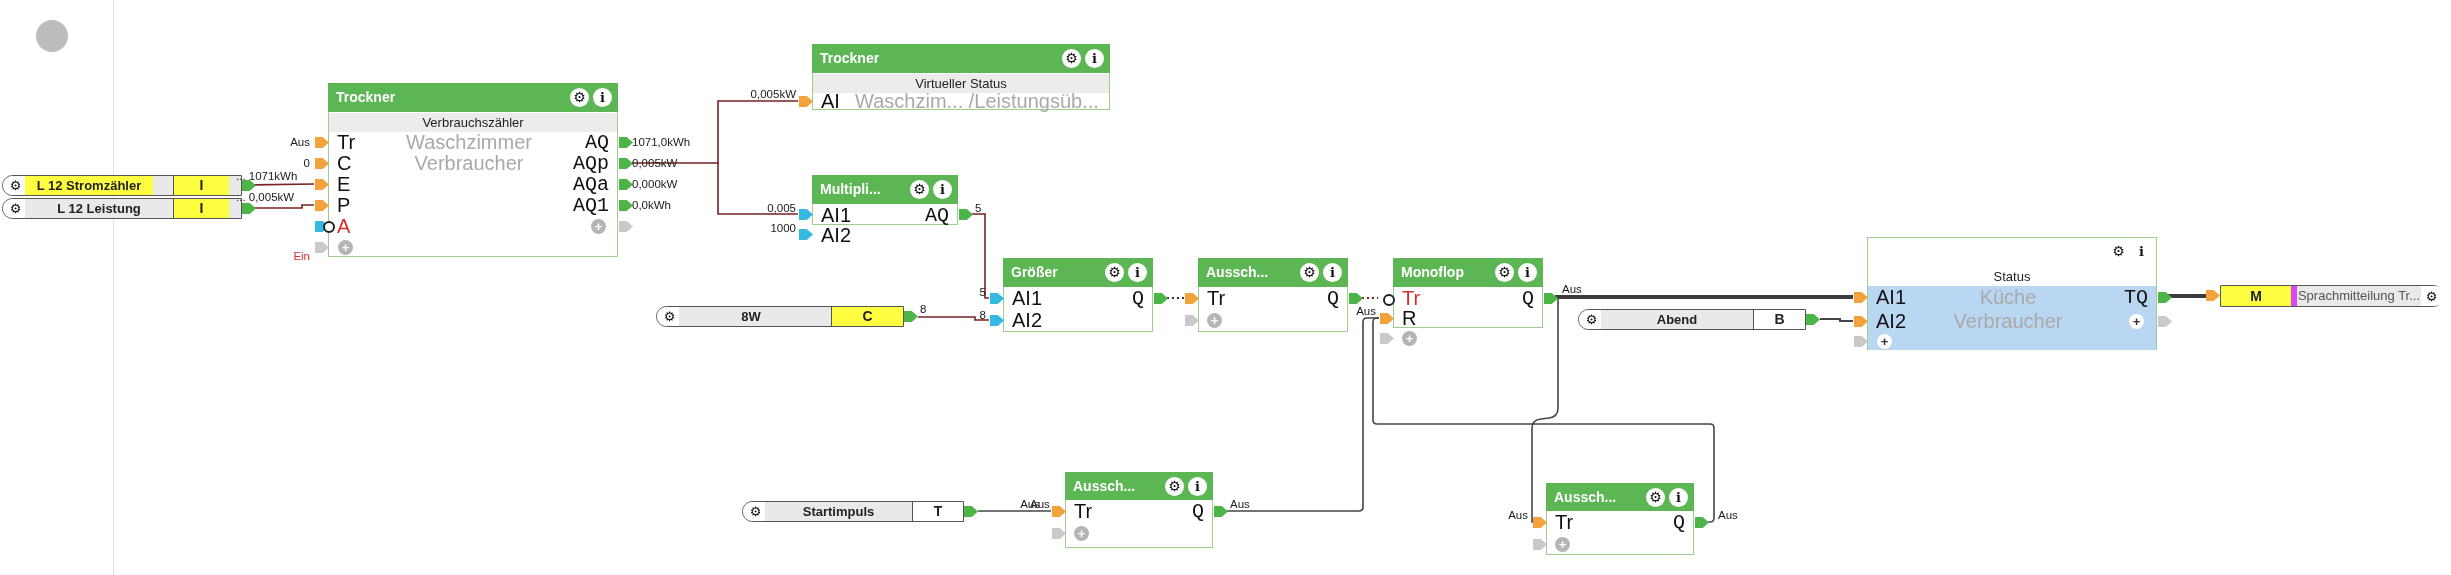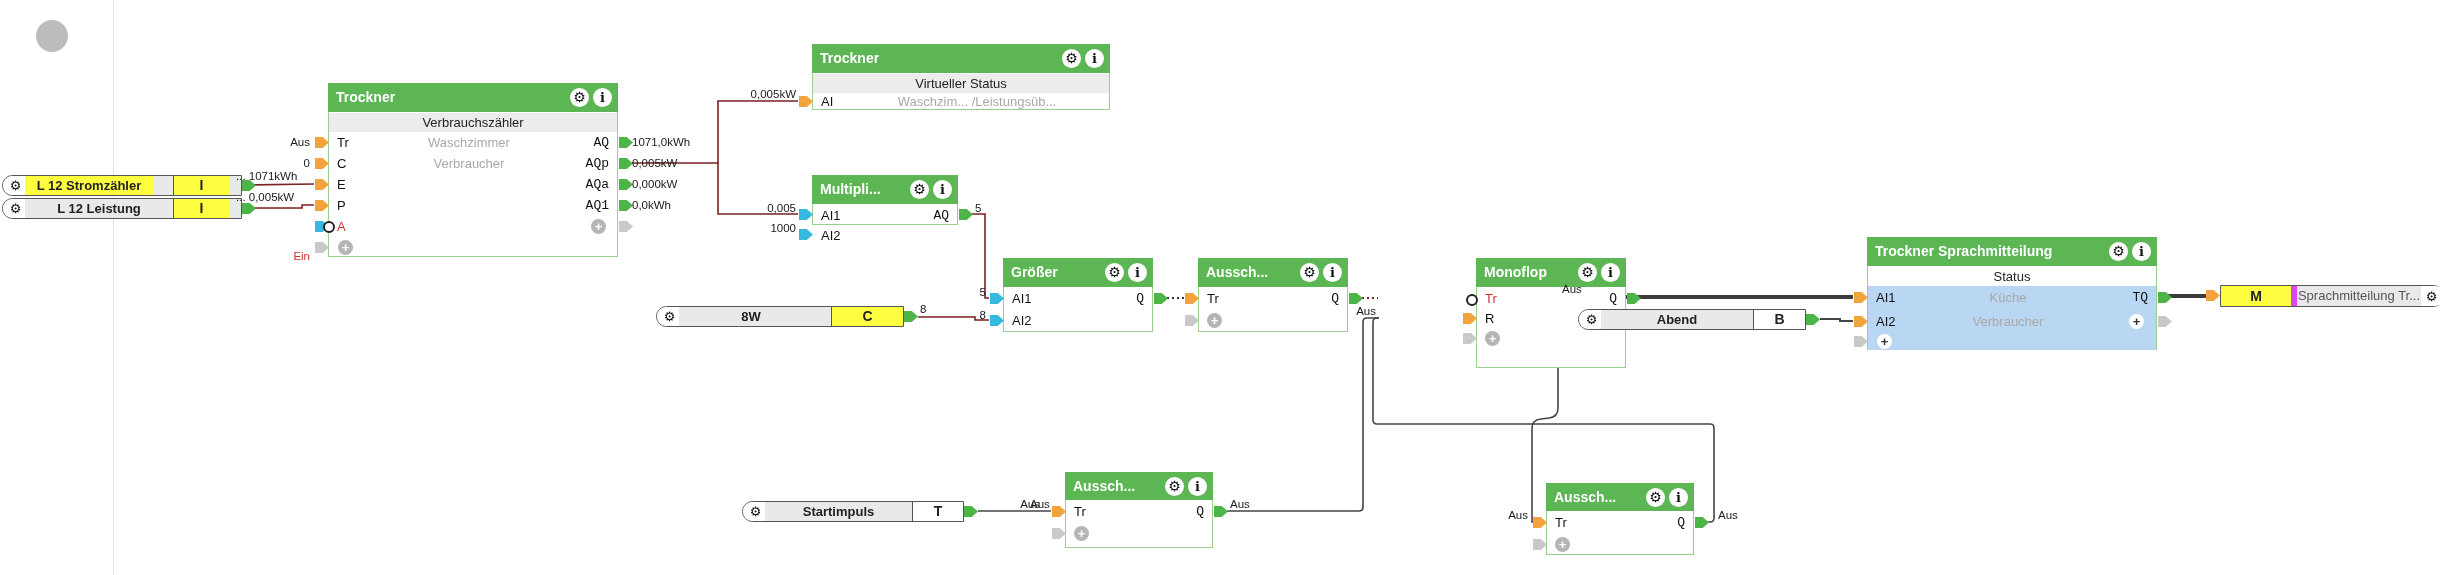--- a/index.html
+++ b/index.html
@@ -13,21 +13,21 @@
   .fb-head{position:absolute;left:-1px;top:-1px;right:-1px;height:29px;background:#5cb654;color:#fff;
            font-weight:bold;font-size:14px;line-height:29px;padding-left:8px;white-space:nowrap;overflow:hidden;box-sizing:border-box;}
   .hi{position:absolute;width:19px;height:19px;background:#fff;border-radius:50%;top:4px;text-align:center;
       color:#111;z-index:3;}
   .hi.g::before{content:"⚙";font-size:14px;line-height:19px;display:block;}
   .hi.i::before{content:"i";font-family:"DejaVu Serif",serif;font-weight:bold;font-size:13px;line-height:19px;display:block;}
   .hi.g{right:28px;} .hi.i{right:5px;}
   .fb-sub{position:absolute;left:0;right:0;height:19px;background:#ececec;text-align:center;font-size:13px;
           color:#222;line-height:19px;white-space:nowrap;overflow:hidden;}
   .fb-sub.white{background:#fff;}
-  .rl{position:absolute;font-size:13px;color:#111;line-height:21px;white-space:nowrap;}
+  .rl{position:absolute;font-size:20px;color:#111;line-height:21px;white-space:nowrap;}
   .rl.red{color:#d32f2f;}
   .rl.right{text-align:right;font-family:Liberation Mono, monospace;}
   .rl.ctr{color:#a9a9a9;text-align:center;}
   .bluebody{position:absolute;left:0;right:0;background:#b9d6f2;}
   
   .pin{position:absolute;width:14px;height:11px;z-index:3;
        clip-path:polygon(0 0,55% 0,100% 50%,55% 100%,0 100%);}
   .pin.or{background:#f2a33c;} .pin.cy{background:#35b9e0;} .pin.gn{background:#4db548;} .pin.gy{background:#c9c9c9;}
   .negc{position:absolute;width:8px;height:8px;border:2px solid #222;border-radius:50%;background:#fff;z-index:4;}
   .plus{position:absolute;width:15px;height:15px;border-radius:50%;text-align:center;z-index:3;}
@@ -172,38 +172,37 @@
     <span class="hi g"></span>
     <span class="hi i"></span>
     <div class="rl" style="left:8px;top:29px">Tr</div>
     <div class="rl right" style="right:8px;top:29px;width:40px">Q</div>
     <div class="pin or" style="left:-14px;top:34px"></div>
     <div class="pin gy" style="left:-14px;top:56px"></div>
     <div class="plus g" style="left:8px;top:54px"></div>
     <div class="pin gn" style="left:150px;top:34px"></div>
   </div>
 
-  <div class="fb" style="left:1476px;top:258px;width:150px;height:110px">
+  <div class="fb" style="left:1393px;top:258px;width:150px;height:70px">
     <div class="fb-head"><span>Monoflop</span></div>
     <span class="hi g"></span>
     <span class="hi i"></span>
     <div class="rl red" style="left:8px;top:29px">Tr</div>
     <div class="rl" style="left:8px;top:49px">R</div>
     <div class="rl right" style="right:8px;top:29px;width:40px">Q</div>
     <div class="negc" style="left:-11px;top:35px"></div>
     <div class="pin or" style="left:-14px;top:54px"></div>
     <div class="pin gy" style="left:-14px;top:74px"></div>
     <div class="plus g" style="left:8px;top:72px"></div>
     <div class="pin gn" style="left:150px;top:34px"></div>
   </div>
   <div class="lbl" style="left:1562px;top:283px">Aus</div>
   <div class="lbl right" style="left:1336px;top:305px;width:40px">Aus</div>
 
   <div class="fb" style="left:1867px;top:237px;width:290px;height:113px">
-    <div class="fb-head"><span>Trockner Sprachmitteilung</span></div>
     <span class="hi g"></span>
     <span class="hi i"></span>
     <div class="fb-sub white" style="top:29px">Status</div>
     <div class="bluebody" style="top:48px;height:64px"></div>
     <div class="rl" style="left:8px;top:49px">AI1</div>
     <div class="rl" style="left:8px;top:73px">AI2</div>
     <div class="rl ctr" style="left:60px;top:49px;width:160px">Küche</div>
     <div class="rl ctr" style="left:60px;top:73px;width:160px">Verbraucher</div>
     <div class="rl right" style="right:8px;top:49px;width:40px">TQ</div>
     <div class="pin or" style="left:-14px;top:54px"></div>

